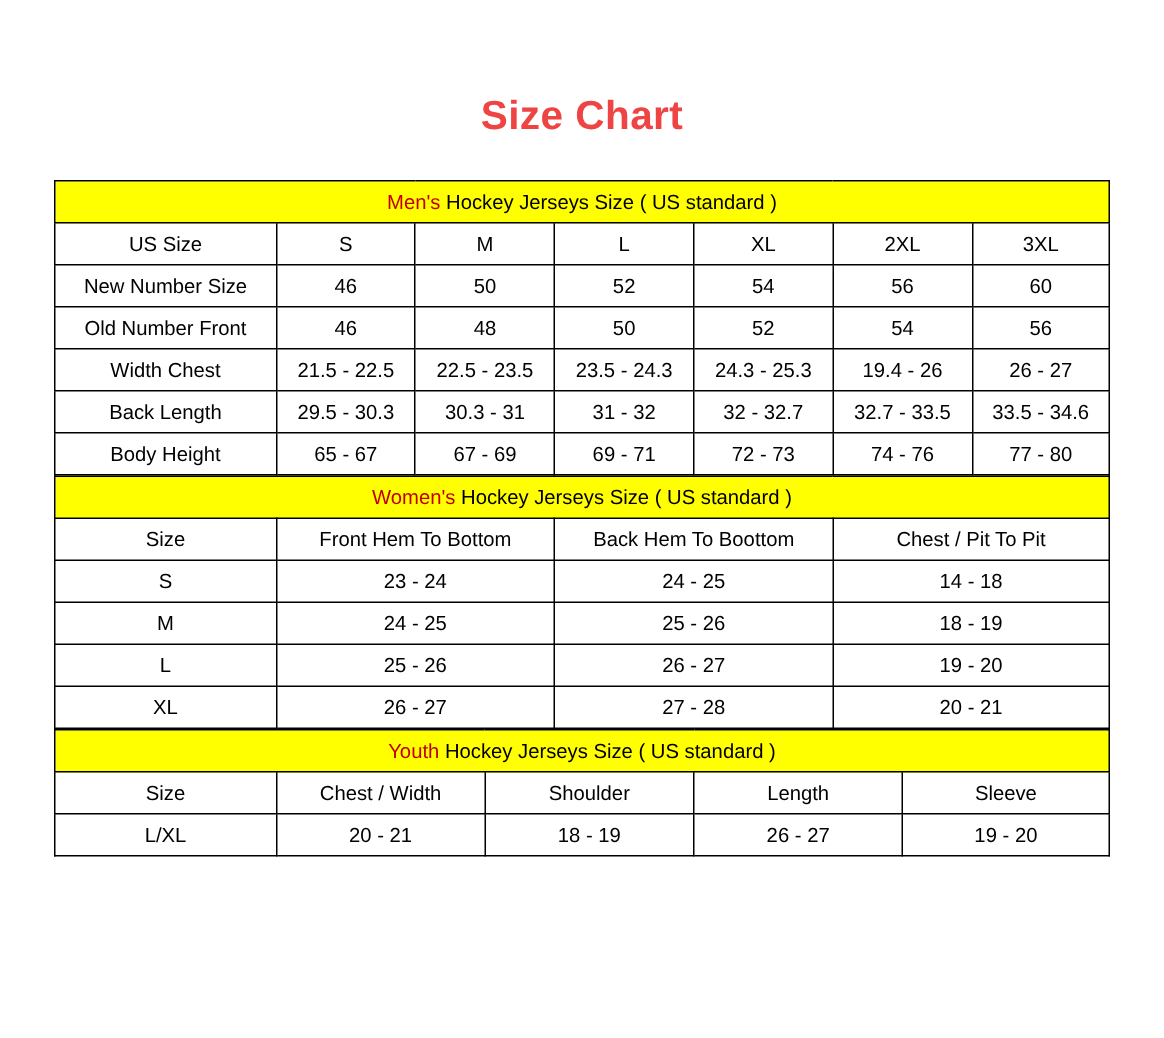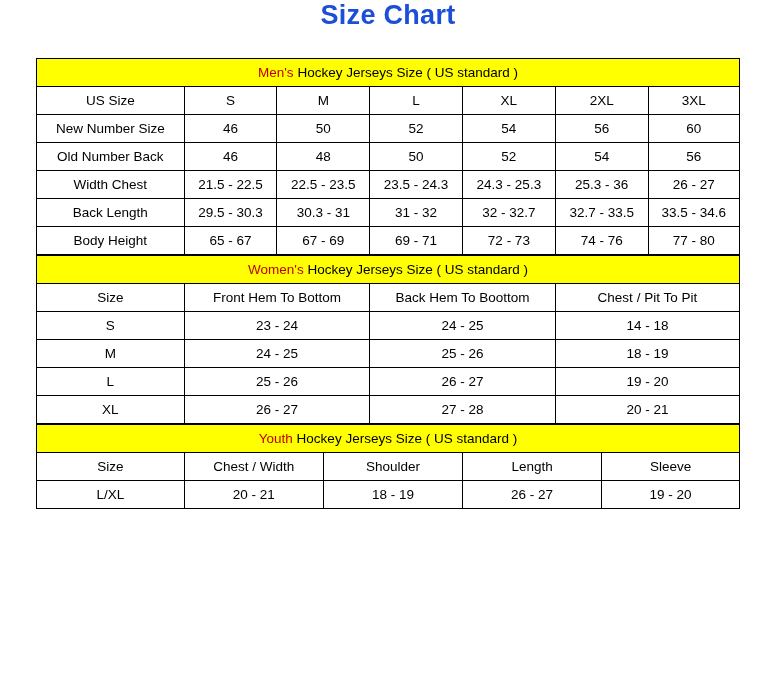--- a/index.html
+++ b/index.html
@@ -15,23 +15,24 @@
     overflow: hidden;
   }
   .page {
     position: relative;
     width: 776px;
     height: 692px;
     box-sizing: border-box;
   }
   .title {
     text-align: center;
-    color: #1d4ed8;
+    color: #ef4444;
     font-size: 27px;
     font-weight: bold;
+    padding-top: 62px;
     letter-spacing: 0.3px;
   }
   .chart-wrap {
     margin: 27px 36px 0 36px;
   }
   table.sizetable {
     border-collapse: collapse;
     width: 100%;
     table-layout: fixed;
   }
@@ -98,35 +99,35 @@
       <tr>
         <td class="rowlabel">New Number Size</td>
         <td>46</td>
         <td>50</td>
         <td>52</td>
         <td>54</td>
         <td>56</td>
         <td>60</td>
       </tr>
       <tr>
-        <td class="rowlabel">Old Number Back</td>
+        <td class="rowlabel">Old Number Front</td>
         <td>46</td>
         <td>48</td>
         <td>50</td>
         <td>52</td>
         <td>54</td>
         <td>56</td>
       </tr>
       <tr>
         <td class="rowlabel">Width Chest</td>
         <td>21.5 - 22.5</td>
         <td>22.5 - 23.5</td>
         <td>23.5 - 24.3</td>
         <td>24.3 - 25.3</td>
-        <td>25.3 - 36</td>
+        <td>19.4 - 26</td>
         <td>26 - 27</td>
       </tr>
       <tr>
         <td class="rowlabel">Back Length</td>
         <td>29.5 - 30.3</td>
         <td>30.3 - 31</td>
         <td>31 - 32</td>
         <td>32 - 32.7</td>
         <td>32.7 - 33.5</td>
         <td>33.5 - 34.6</td>

